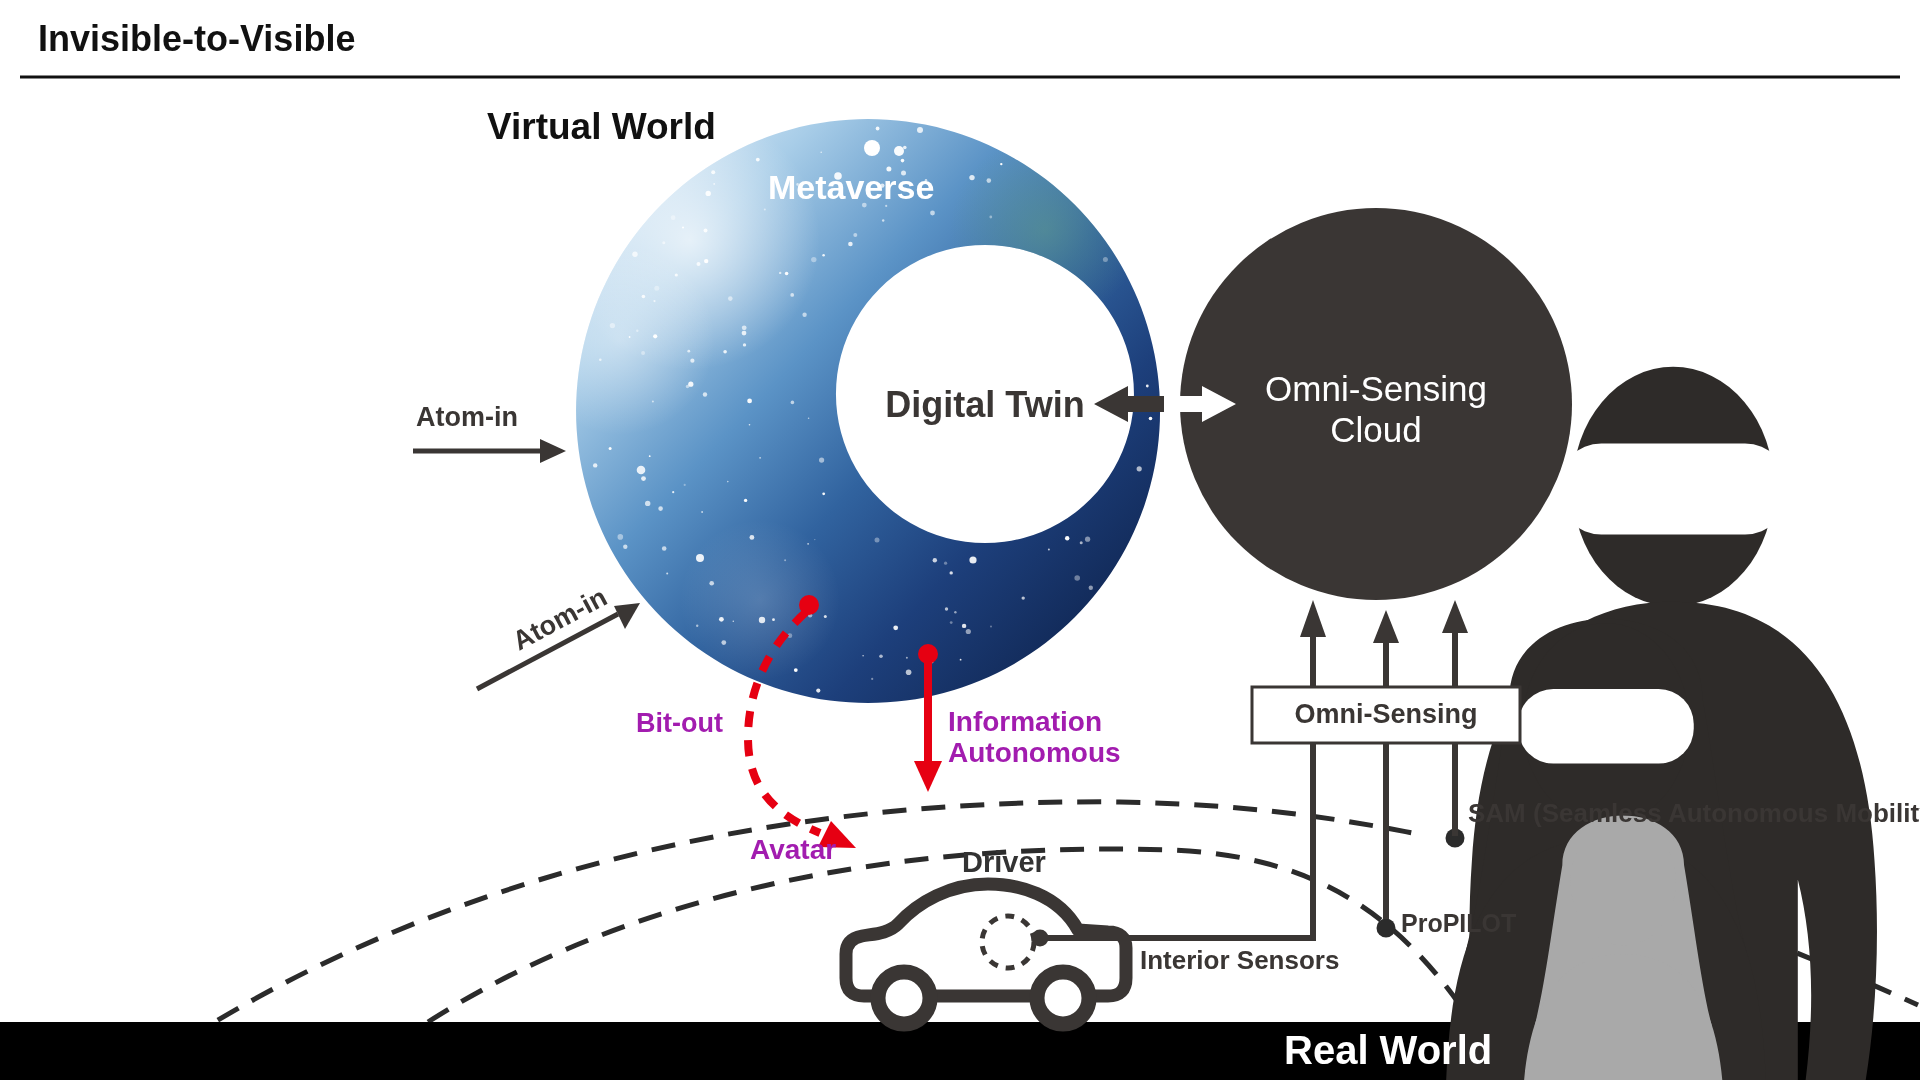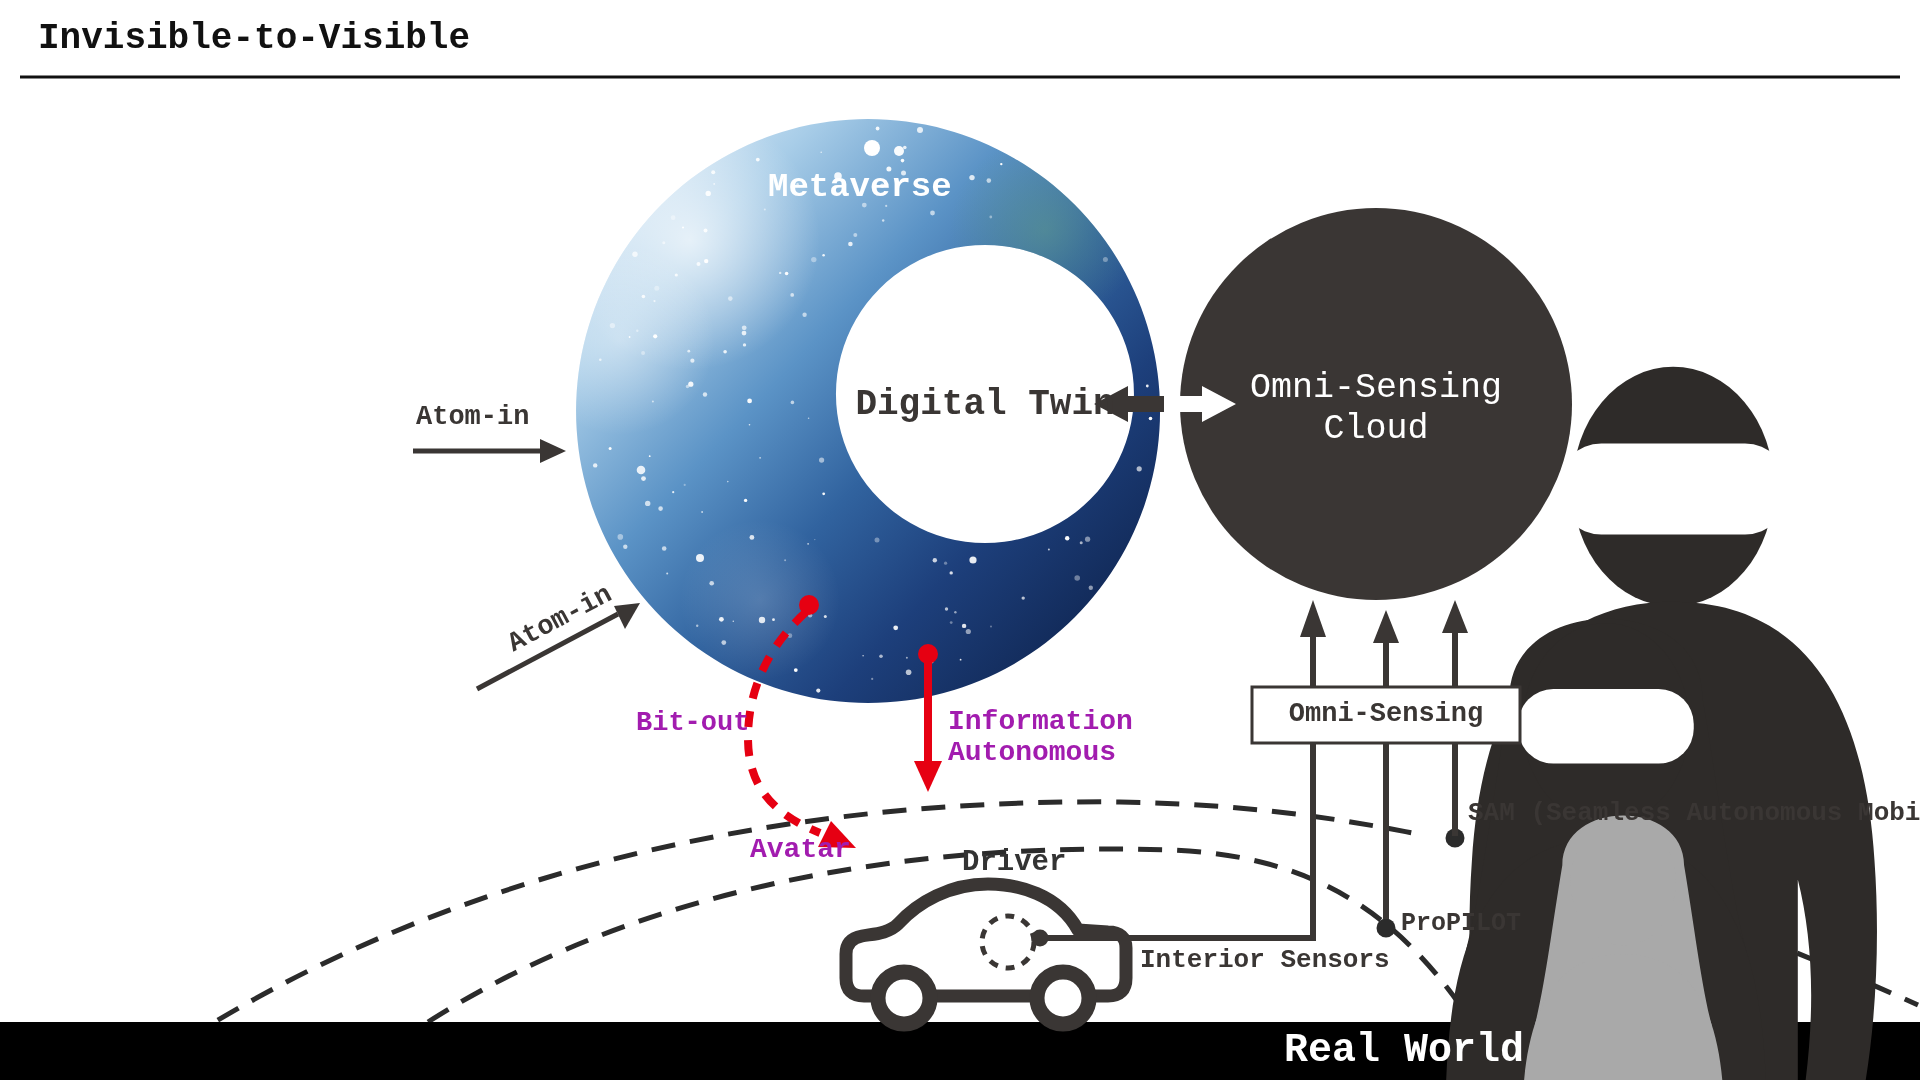--- a/index.html
+++ b/index.html
@@ -1,17 +1,17 @@
 <!DOCTYPE html>
 <html><head>
 <meta charset="utf-8">
 <style>
   html,body{margin:0;padding:0;background:#fff;}
   #stage{position:relative;width:1920px;height:1080px;background:#fff;overflow:hidden;
-         font-family:Liberation Mono, monospace;}
+         font-family:Liberation Sans, sans-serif;}
   #gfx{position:absolute;left:0;top:0;}
   .lbl{position:absolute;white-space:nowrap;}
   .b{font-weight:bold;}
   .dark{color:#3a3634;}
   .red{color:#a21caf;}
   .white{color:#ffffff;}
   .center{text-align:center;}
   #title{left:38px;top:18px;font-size:36px;color:#111;}
   #virtual-world{left:487px;top:106px;font-size:37px;color:#111;}
   #metaverse{left:768px;top:168px;width:200px;font-size:34px;}
@@ -302,20 +302,21 @@
     <polygon fill="#e60012" points="856,848 818,847 831,821"></polygon>
   </g>
   <g>
     <circle cx="928" cy="654" r="10" fill="#e60012"></circle>
     <line x1="928" y1="658" x2="928" y2="764" stroke="#e60012" stroke-width="8"></line>
     <polygon fill="#e60012" points="928,792 914,761 942,761"></polygon>
   </g>
 </svg>
 
 <div class="lbl b" id="title">Invisible-to-Visible</div>
+<div class="lbl b" id="virtual-world">Virtual World</div>
 <div class="lbl b white" id="metaverse">Metaverse</div>
 <div class="lbl b dark center" id="digital-twin">Digital Twin</div>
 <div class="lbl white center" id="cloud-label">
   <div>Omni-Sensing</div>
   <div>Cloud</div>
 </div>
 <div class="lbl b dark" id="atom-in-1">Atom-in</div>
 <div class="lbl b dark" id="atom-in-2">Atom-in</div>
 <div class="lbl b red" id="bit-out">Bit-out</div>
 <div class="lbl b red" id="vis-info">

